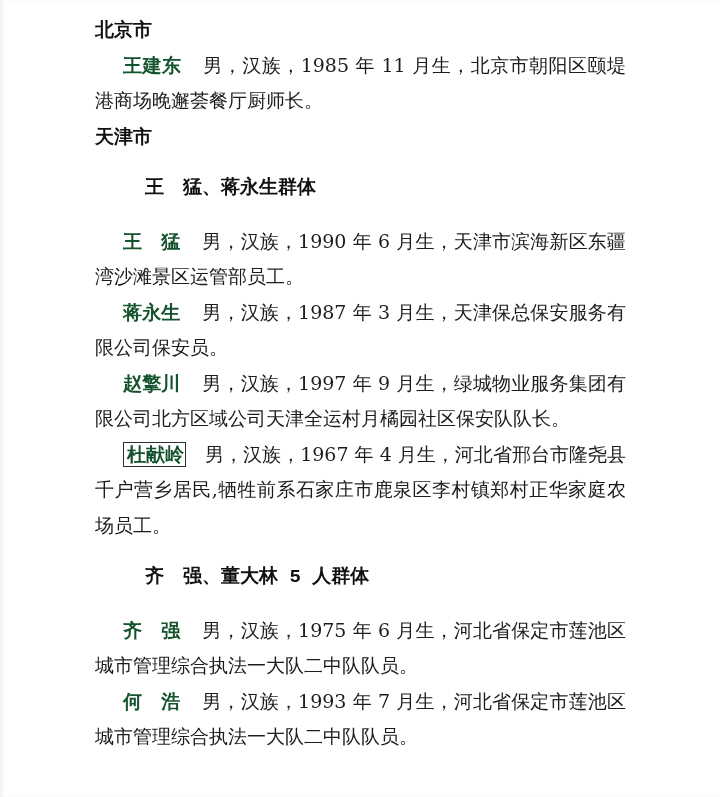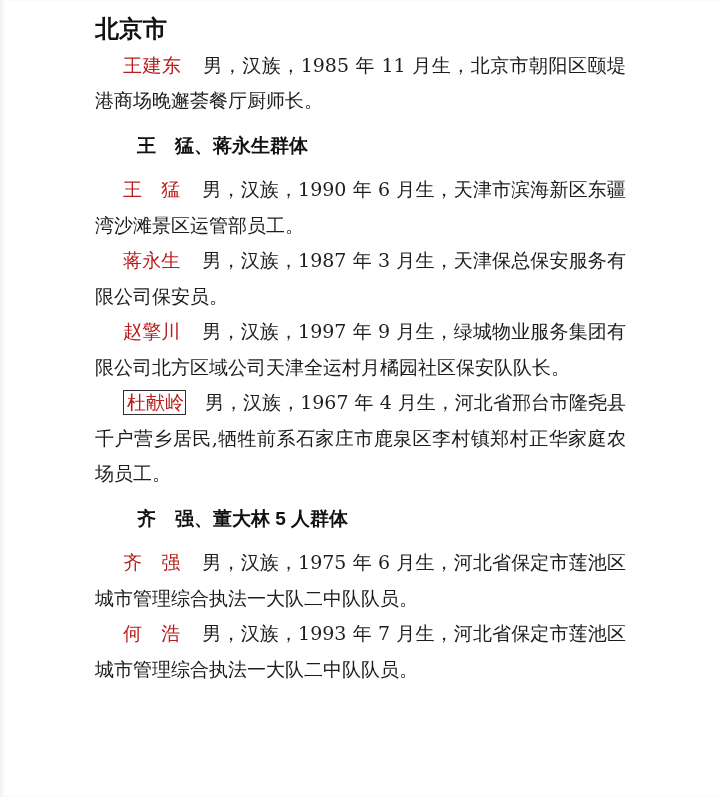--- a/index.html
+++ b/index.html
@@ -16,60 +16,61 @@
     padding: 12px 94px 4px 95px;
     overflow: hidden;
     box-shadow: inset 3px 0 3px rgba(0,0,0,0.05);
     font-family: "DejaVu Serif", "Liberation Serif", serif;
     font-size: 19px;
     line-height: 35.5px;
     color: #1c1c1c;
   }
   .section-heading {
     margin: 0;
-    font-size: 24px;
+    font-size: 19px;
     line-height: 35.5px;
     font-weight: 700;
     color: #111111;
     font-family: "DejaVu Sans", "Liberation Sans", sans-serif;
   }
   .group-title {
-    margin: 9px;
+    margin: 17px;
     text-indent: 33px;
     font-weight: 700;
     color: #111111;
-    font-family: Liberation Sans, sans-serif;
+    font-family: Liberation Mono, monospace;
   }
   .entry {
     margin: 0;
     text-indent: 28px;
     text-align: justify;
   }
   .pname {
-    font-weight: 400;
-    color: #b91c1c;
+    font-weight: 700;
+    color: #14532d;
     font-family: "DejaVu Sans", "Liberation Sans", sans-serif;
     margin-right: 1.15em;
   }
   .pname.boxed {
     border: 1.5px solid #2e2e2e;
     padding: 0 1px 1px 3px;
     margin-right: 1.0em;
     margin-top: 10px;
   }
 </style>
 </head>
 <body>
 
 <div class="page">
 
   <h2 class="section-heading">北京市</h2>
 
   <p class="entry"><span class="pname">王建东</span><span class="pdetails">男，汉族，1985 年 11 月生，北京市朝阳区颐堤港商场晚邂荟餐厅厨师长。</span></p>
 
+  <h2 class="section-heading">天津市</h2>
 
   <p class="group-title">王　猛、蒋永生群体</p>
 
   <p class="entry"><span class="pname">王　猛</span><span class="pdetails">男，汉族，1990 年 6 月生，天津市滨海新区东疆湾沙滩景区运管部员工。</span></p>
 
   <p class="entry"><span class="pname">蒋永生</span><span class="pdetails">男，汉族，1987 年 3 月生，天津保总保安服务有限公司保安员。</span></p>
 
   <p class="entry"><span class="pname">赵擎川</span><span class="pdetails">男，汉族，1997 年 9 月生，绿城物业服务集团有限公司北方区域公司天津全运村月橘园社区保安队队长。</span></p>
 
 

